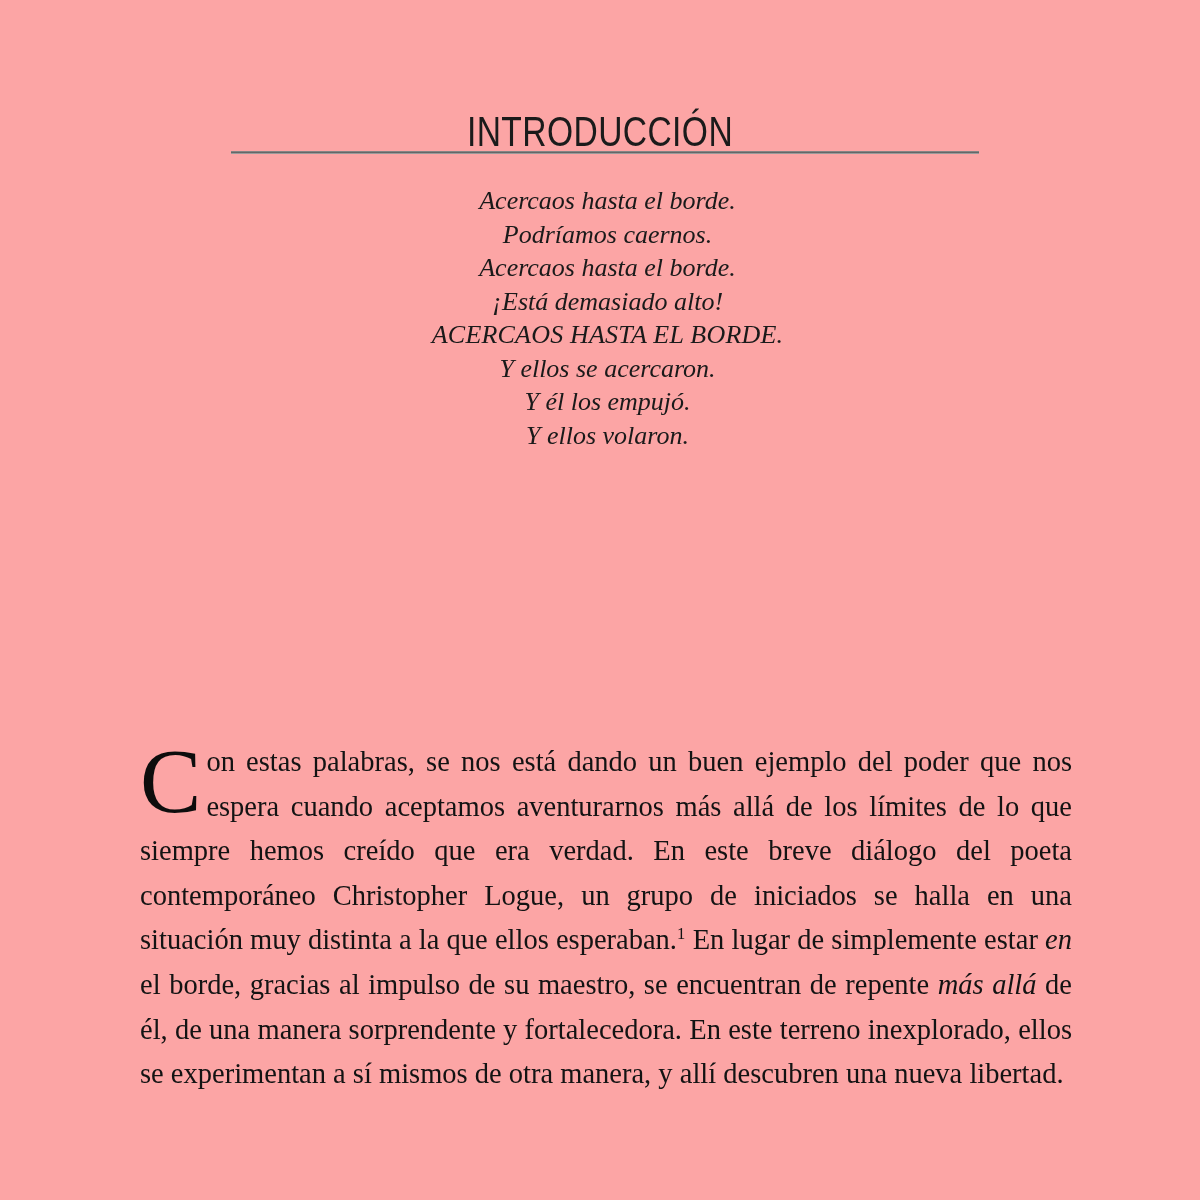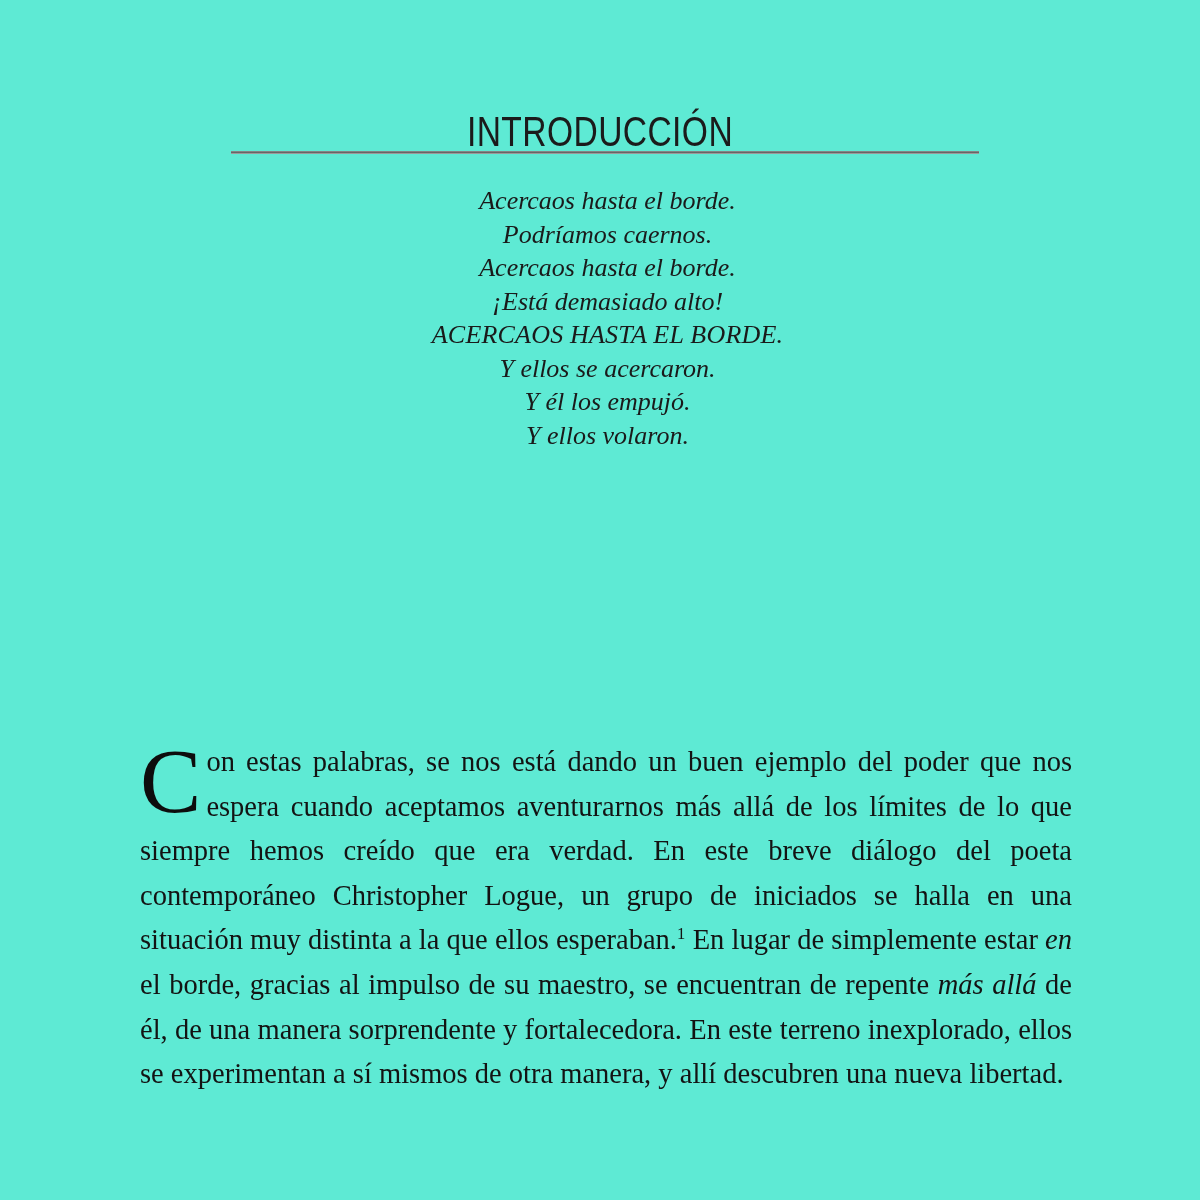--- a/index.html
+++ b/index.html
@@ -15,21 +15,21 @@
     font-family: "Liberation Serif", "DejaVu Serif", serif;
     color: #141414;
     -webkit-font-smoothing: antialiased;
   }
 
   .page {
     position: absolute;
     inset: 0;
     width: 1200px;
     height: 1200px;
-    background: #5eead4;
+    background: #fca5a5;
     overflow: hidden;
   }
 
   
   .chapter-title {
     position: absolute;
     top: 82px;
     left: 0;
     width: 1200px;
     text-align: center;

